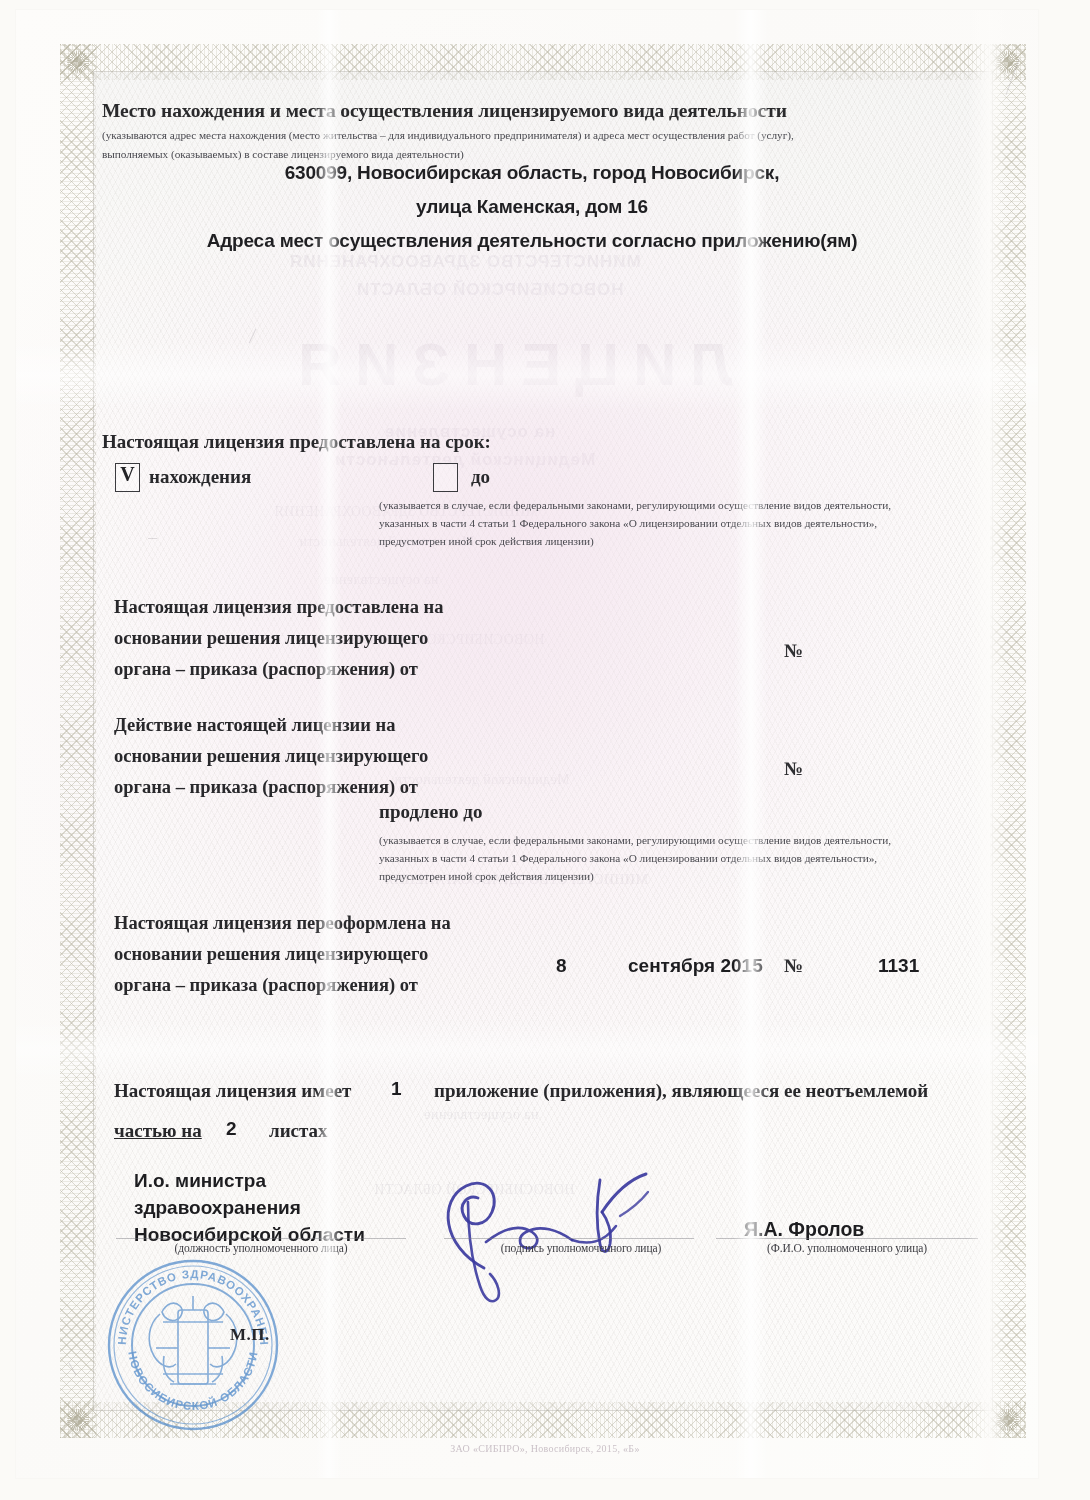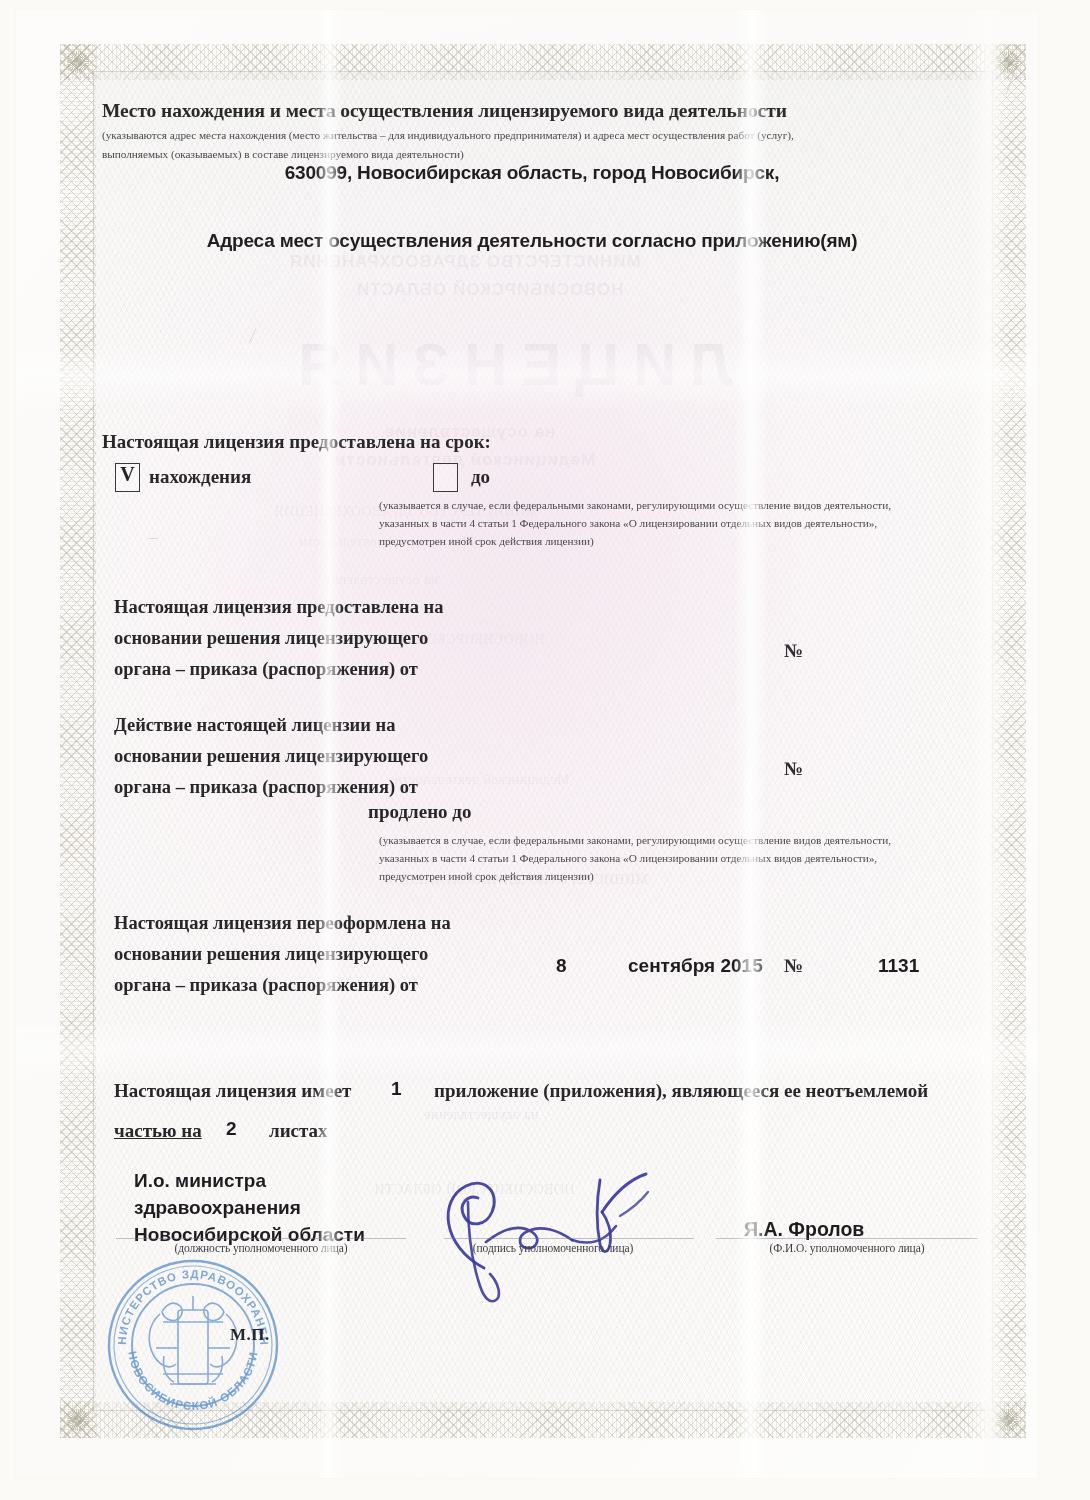--- a/index.html
+++ b/index.html
@@ -255,20 +255,21 @@
       <div class="bleed bleed-body" style="left:330px;top:1035px;">на осуществление</div>
       <div class="bleed bleed-body" style="left:280px;top:1110px;">НОВОСИБИРСКОЙ ОБЛАСТИ</div>
     </div>
 
     <div class="abs h-title" style="left:86px;top:90px;width:860px;">Место нахождения и места осуществления лицензируемого вида деятельности</div>
 
     <div class="abs tiny" style="left:86px;top:116px;width:870px;">(указываются адрес места нахождения (место жительства – для индивидуального предпринимателя) и адреса мест осуществления работ (услуг),</div>
     <div class="abs tiny" style="left:86px;top:135px;width:870px;">выполняемых (оказываемых) в составе лицензируемого вида деятельности)</div>
 
     <div class="abs addr" style="left:86px;top:152px;width:860px;">630099, Новосибирская область, город Новосибирск,</div>
+    <div class="abs addr" style="left:86px;top:186px;width:860px;">улица Каменская, дом 16</div>
     <div class="abs addr" style="left:86px;top:220px;width:860px;">Адреса мест осуществления деятельности согласно приложению(ям)</div>
 
     <div class="abs lbl-big" style="left:86px;top:421px;">Настоящая лицензия предоставлена на срок:</div>
 
     <div class="cbox" style="left:99px;top:453px;">
       <span class="mark">V</span>
     </div>
     <div class="abs lbl-big" style="left:133px;top:456px;">нахождения</div>
 
     <div class="cbox" style="left:417px;top:453px;"></div>
@@ -292,21 +293,21 @@
     <div class="abs blk just" style="left:98px;top:700px;">
       <span>Действие  настоящей  лицензии  на</span>
       <span>основании решения лицензирующего</span>
       <span>органа – приказа (распоряжения) от</span>
     </div>
     <div class="abs filled" style="left:540px;top:750px;width:70px;"></div>
     <div class="abs filled" style="left:612px;top:750px;width:150px;"></div>
     <div class="abs num-sym" style="left:768px;top:748px;">№</div>
     <div class="abs filled" style="left:846px;top:750px;width:110px;"></div>
 
-    <div class="abs lbl-big" style="left:352px;top:791px;font-family:Liberation Serif, serif;">продлено до</div>
+    <div class="abs lbl-big" style="left:363px;top:791px;font-family:Liberation Serif, serif;">продлено до</div>
     <div class="abs filled" style="left:492px;top:791px;width:200px;"></div>
 
     <div class="abs tiny" style="left:363px;top:821px;width:620px;">(указывается в случае, если федеральными законами, регулирующими осуществление видов деятельности,</div>
     <div class="abs tiny" style="left:363px;top:839px;width:620px;">указанных в части 4 статьи 1 Федерального закона «О лицензировании отдельных видов деятельности»,</div>
     <div class="abs tiny" style="left:363px;top:857px;width:620px;">предусмотрен иной срок действия лицензии)</div>
 
     <div class="abs blk just" style="left:98px;top:898px;">
       <span>Настоящая лицензия переоформлена на</span>
       <span>основании  решения  лицензирующего</span>
       <span>органа – приказа (распоряжения)  от</span>
@@ -344,22 +345,22 @@
       </g>
     </svg>
 
     <div class="abs sig-name" style="left:728px;top:1208px;">Я.А. Фролов</div>
 
     <div class="rule" style="left:100px;top:1228px;width:290px;"></div>
     <div class="rule" style="left:428px;top:1228px;width:250px;"></div>
     <div class="rule" style="left:700px;top:1228px;width:262px;"></div>
 
     <div class="abs cap" style="left:100px;top:1232px;width:290px;">(должность уполномоченного лица)</div>
-    <div class="abs cap" style="left:412px;top:1232px;width:250px;">(подпись уполномоченного лица)</div>
-    <div class="abs cap" style="left:700px;top:1232px;width:262px;">(Ф.И.О. уполномоченного лица)</div>
+    <div class="abs cap" style="left:440px;top:1232px;width:250px;">(подпись уполномоченного лица)</div>
+    <div class="abs cap" style="left:700px;top:1232px;width:262px;">(Ф.И.О. уполномоченного улица)</div>
 
     <div id="seal">
       <svg viewBox="0 0 186 186" width="186" height="186">
         <defs>
           <path id="arcTop" d="M 26,93 A 67,67 0 0 1 160,93"></path>
           <path id="arcBot" d="M 28,93 A 65,65 0 0 0 158,93"></path>
         </defs>
         <circle cx="93" cy="93" r="84" fill="none" stroke="#4a86c8" stroke-width="2.4" opacity=".85"></circle>
         <circle cx="93" cy="93" r="79" fill="none" stroke="#4a86c8" stroke-width="1.2" opacity=".7"></circle>
         <circle cx="93" cy="93" r="61" fill="none" stroke="#4a86c8" stroke-width="2" opacity=".8"></circle>
@@ -395,13 +396,14 @@
     <div class="speck" style="left:236px;top:318px;width:1px;height:16px;transform:rotate(25deg);"></div>
     <div class="speck" style="left:56px;top:1352px;width:1px;height:14px;transform:rotate(-30deg);"></div>
 
     <div class="band b1"></div>
     <div class="band b2"></div>
     <div class="band b3"></div>
     <div class="hband h1"></div>
     <div class="hband h2"></div>
   </div>
 
+  <div class="footer">ЗАО «СИБПРО», Новосибирск, 2015, «Б»</div>
 </div>
 
 </body></html>

